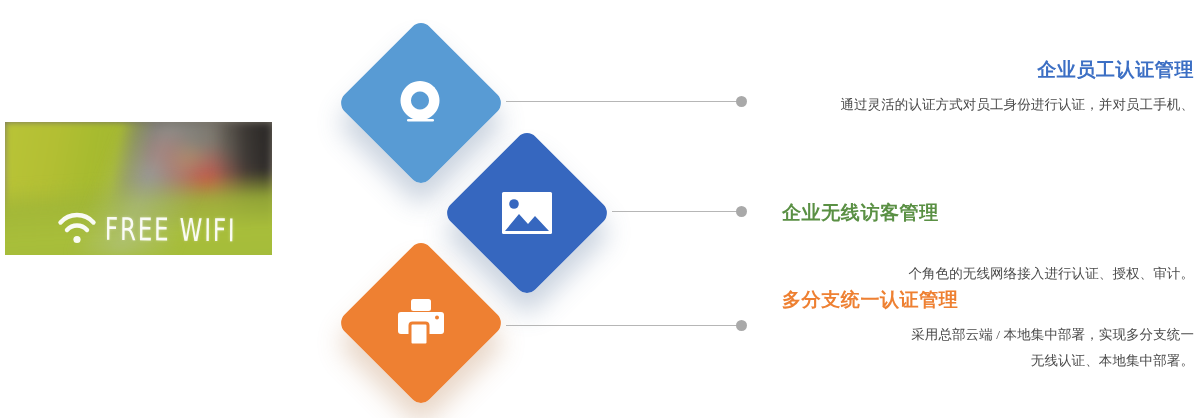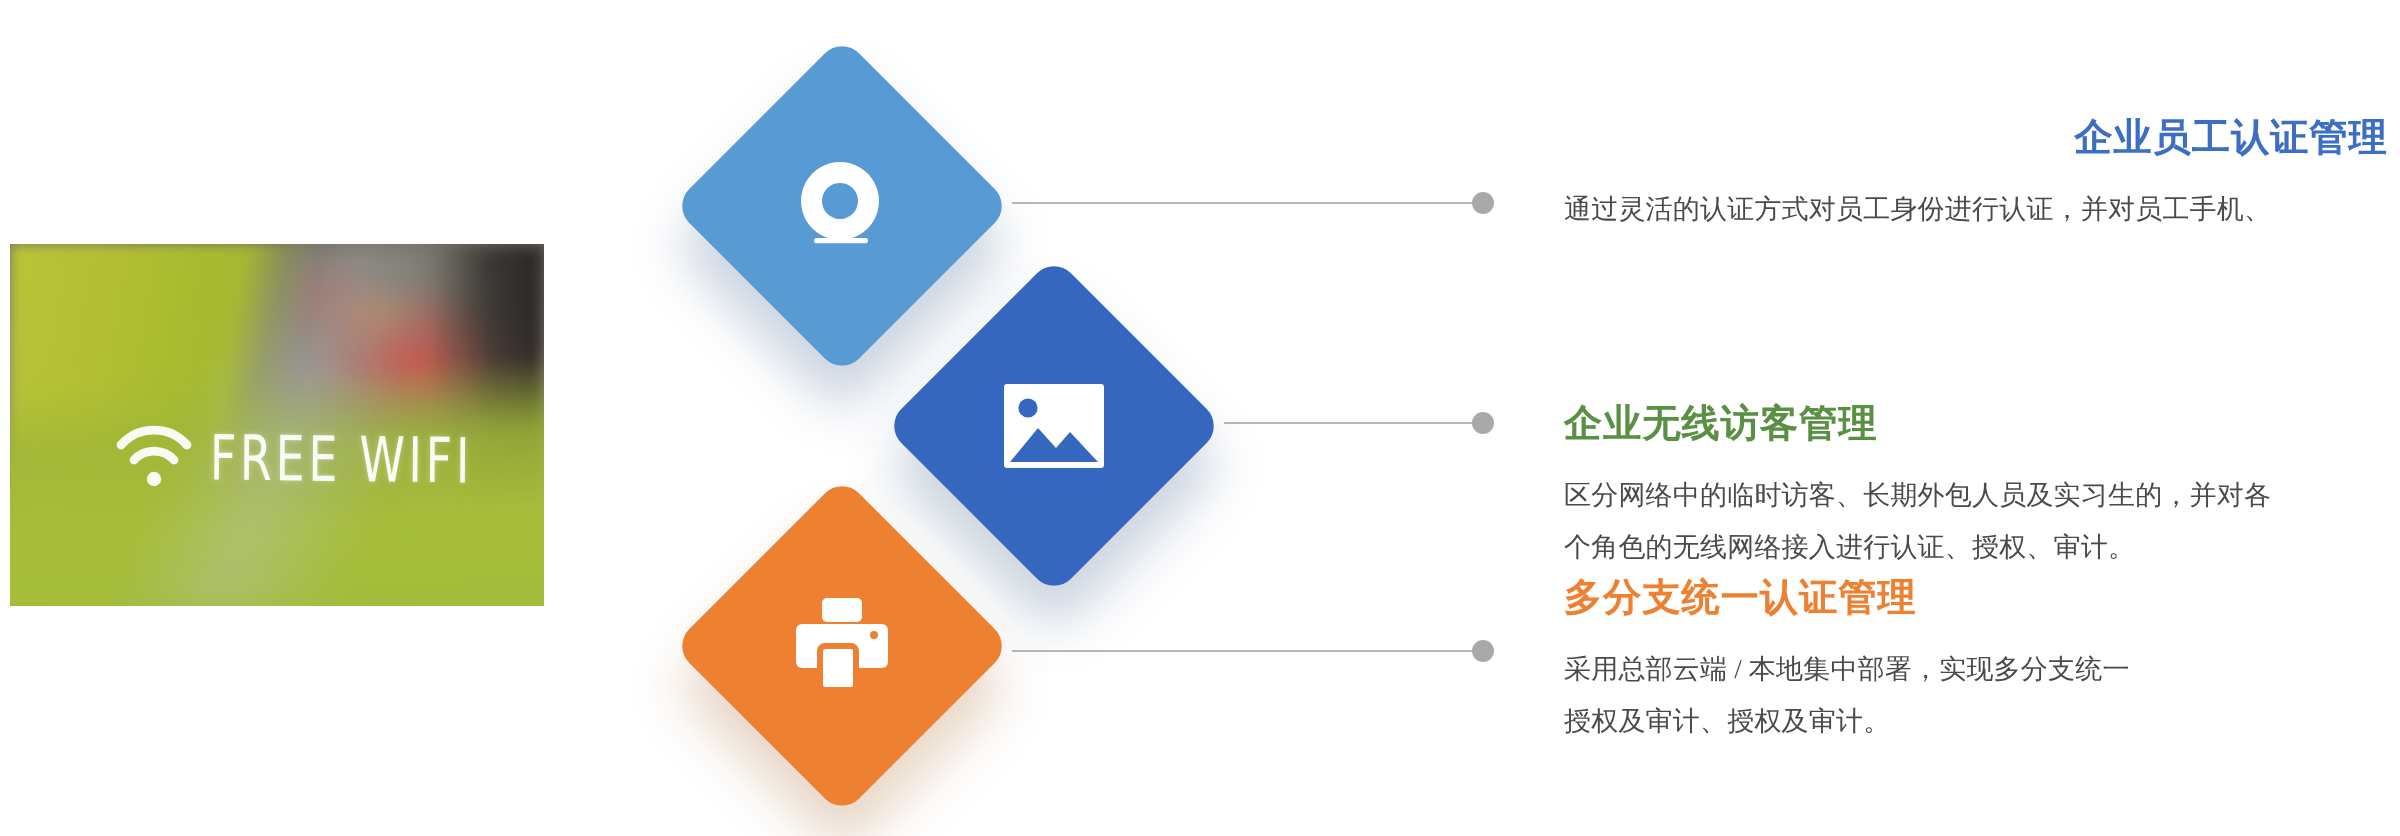--- a/index.html
+++ b/index.html
@@ -15,21 +15,21 @@
     font-family: "Liberation Sans", "DejaVu Sans", sans-serif;
     -webkit-font-smoothing: antialiased;
   }
 
   
   #photo {
     position: absolute;
     left: 5px;
     top: 122px;
     width: 267px;
-    height: 181px;
+    height: 133px;
     overflow: hidden;
     background: #8a8378;
   }
   #photo .ph-layer { position: absolute; inset: 0; }
   
   .ph-bg {
     background:
       radial-gradient(ellipse 70px 55px at 196px 62px, rgba(212,72,60,.85), rgba(212,72,60,0) 70%),
       radial-gradient(ellipse 46px 40px at 232px 70px, rgba(226,150,120,.75), rgba(226,150,120,0) 72%),
       radial-gradient(ellipse 34px 30px at 112px 118px, rgba(196,58,48,.80), rgba(196,58,48,0) 70%),
@@ -147,20 +147,21 @@
     margin: 0 0 11px 0;
     letter-spacing: .6px;
     line-height: 1.1;
   }
   .blk-body {
     font-size: 13.5px;
     color: #4a4a4a;
     line-height: 26px;
     margin: 0;
     letter-spacing: .1px;
+    text-align: right;
   }
 </style>
 </head>
 <body>
 
 <div id="photo">
   <div class="ph-layer ph-bg"></div>
   <div class="ph-layer ph-door"></div>
   <div class="ph-layer ph-green"></div>
   <div class="ph-layer ph-ledge"></div>
@@ -224,24 +225,24 @@
 <div class="block" id="block1">
   <h3 class="blk-title" style="color:#3C6FC4;text-align:right;">企业员工认证管理</h3>
   <p class="blk-body">
     <span>通过灵活的认证方式对员工身份进行认证，并对员工手机、</span><br>
   </p>
 </div>
 
 <div class="block" id="block2">
   <h3 class="blk-title" style="color:#5A9044;">企业无线访客管理</h3>
   <p class="blk-body">
-    <span>区分网络中的临时访客、长期外包人员及实习生的，并对各</span><br>
+    <br>
     <span>个角色的无线网络接入进行认证、授权、审计。</span>
   </p>
 </div>
 
 <div class="block" id="block3">
   <h3 class="blk-title" style="color:#EE8032;">多分支统一认证管理</h3>
   <p class="blk-body">
     <span>采用总部云端 / 本地集中部署，实现多分支统一</span><br>
-    <span>授权及审计、授权及审计。</span>
+    <span>无线认证、本地集中部署。</span>
   </p>
 </div>
 
 </body></html>

